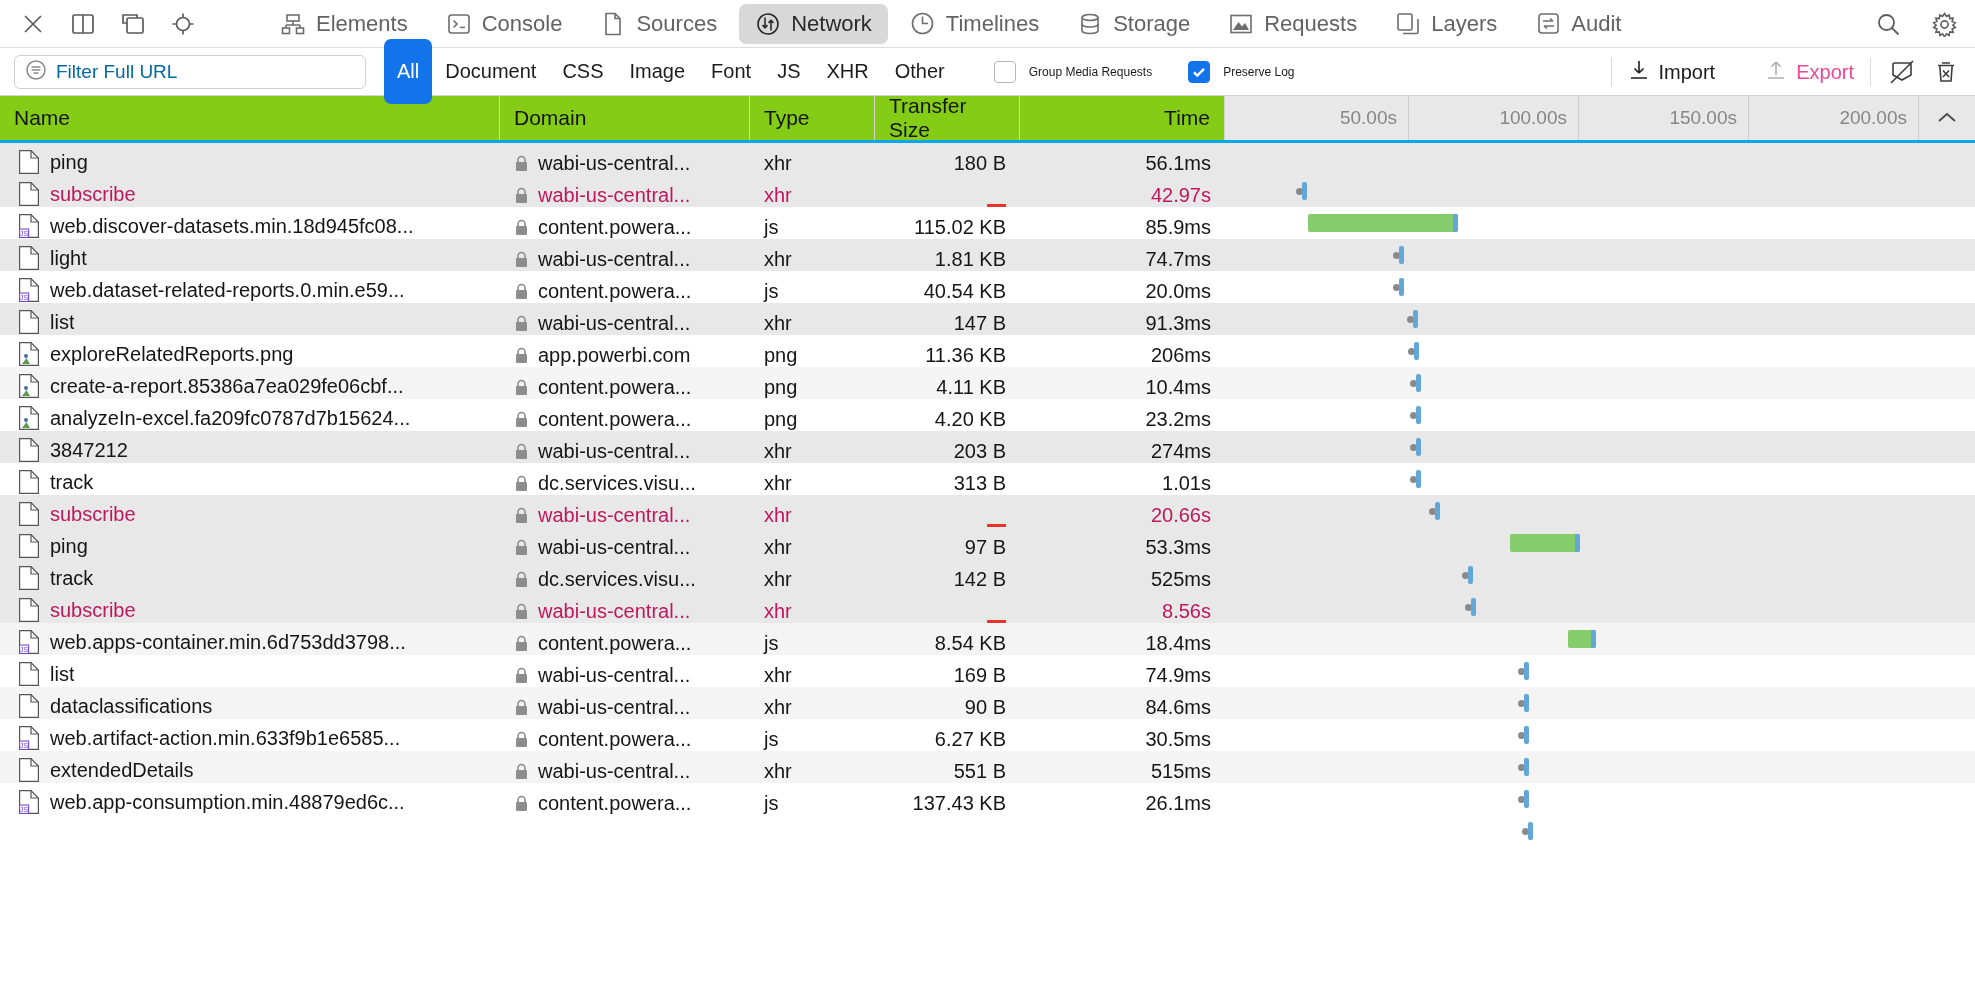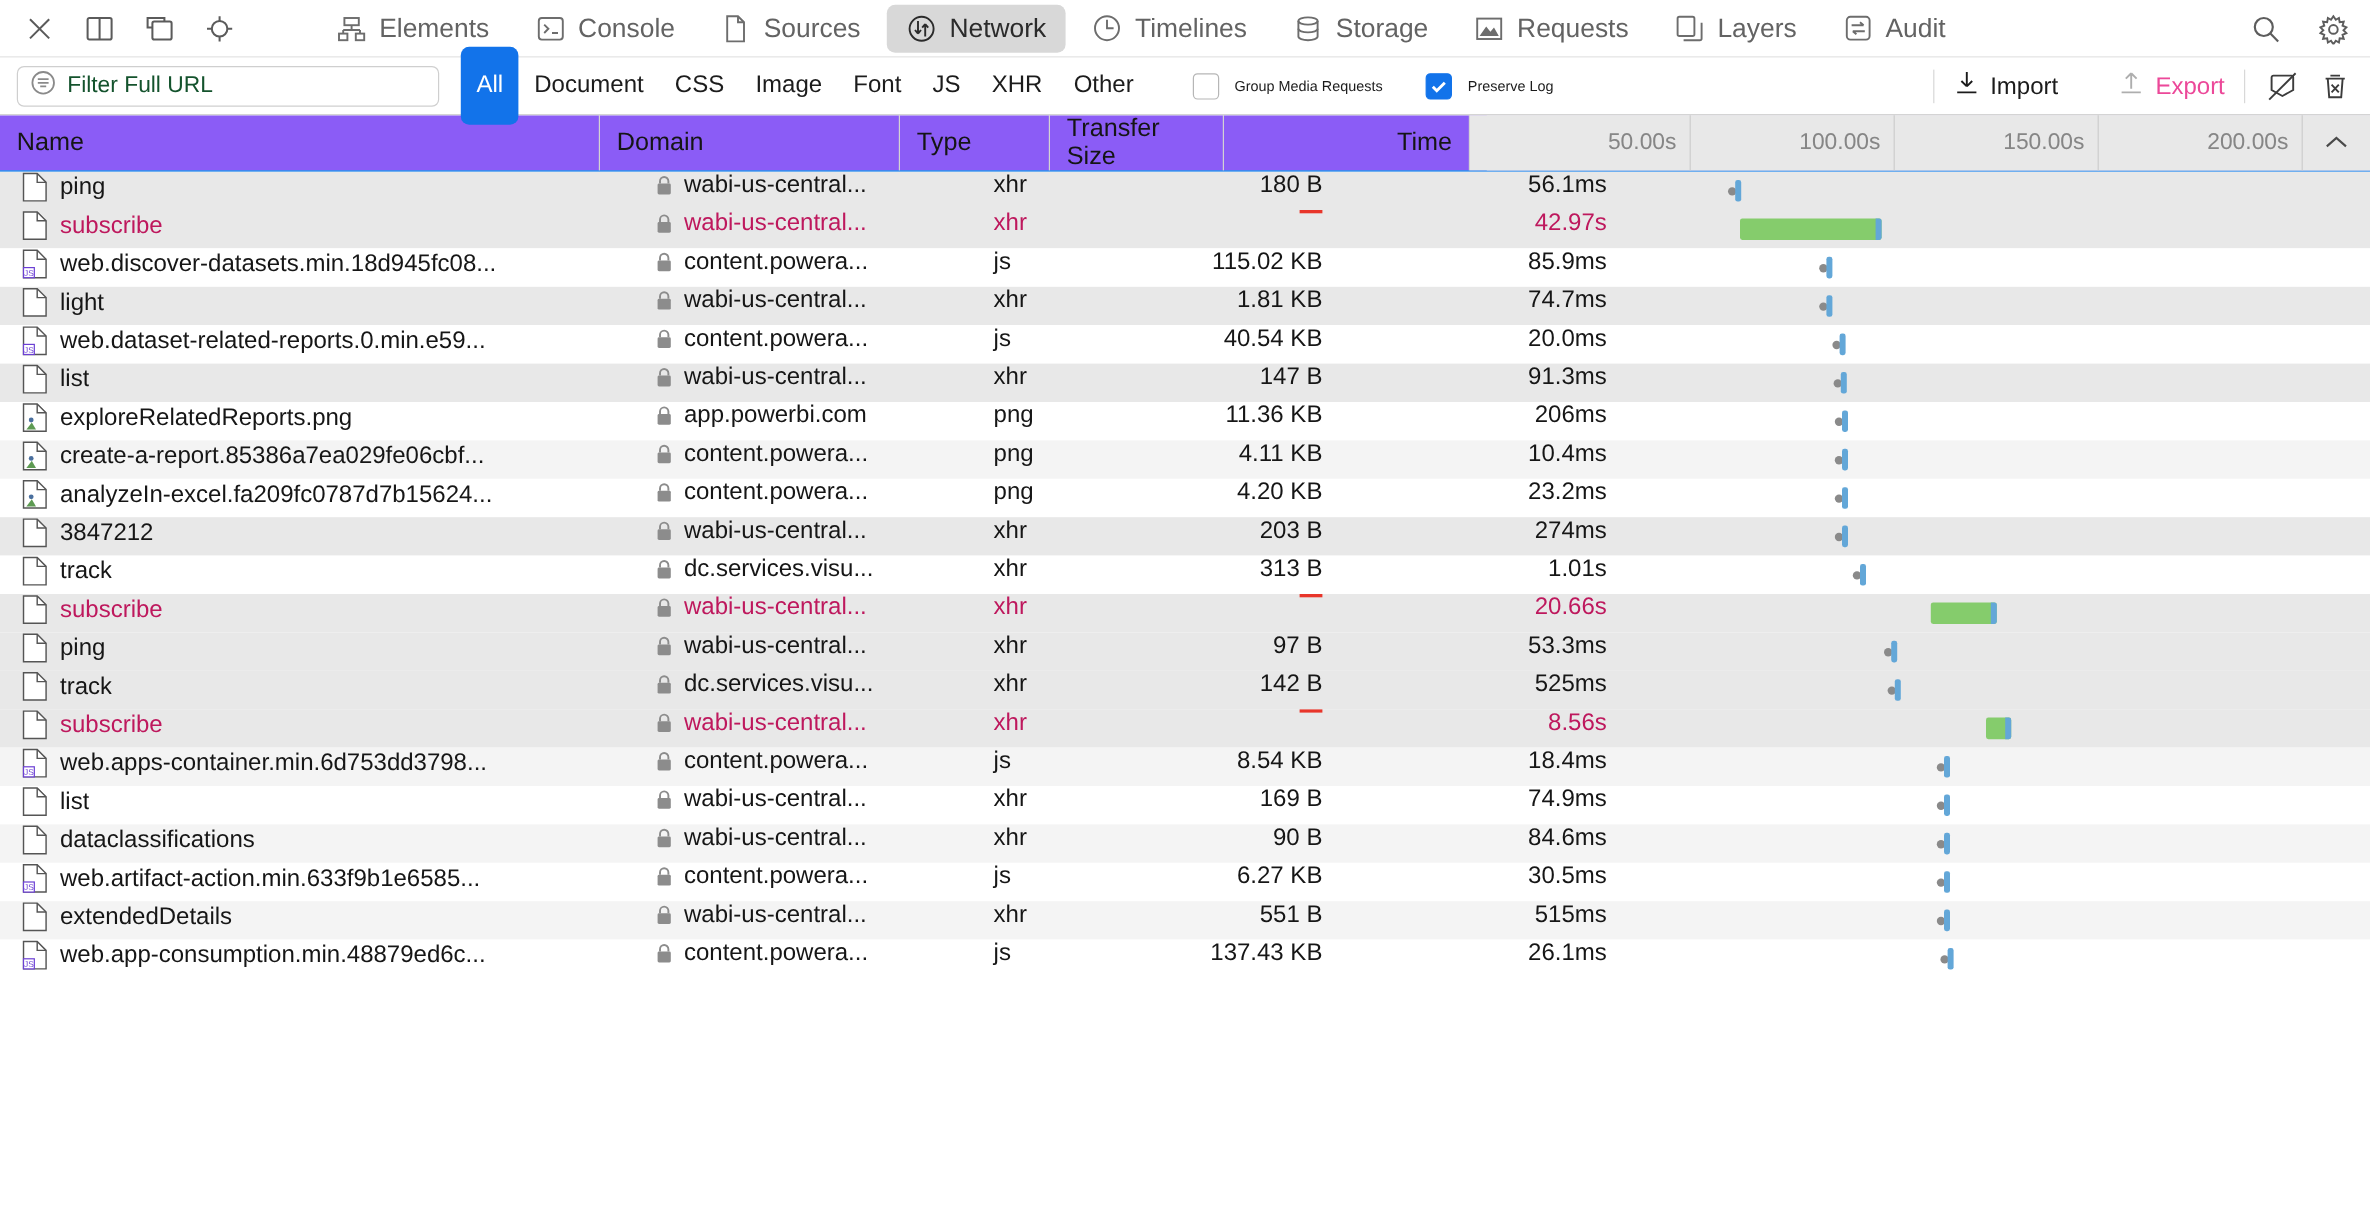--- a/index.html
+++ b/index.html
@@ -59,21 +59,21 @@
     gap: 0;
   }
   .filter-input-wrap {
     width: 352px; height: 34px;
     border: 1px solid #cfcfcf; border-radius: 6px;
     display: flex; align-items: center; gap: 9px;
     padding: 0 10px;
     background: #fff;
     margin-right: 18px;
   }
-  .filter-placeholder { color: #14532d; font-size: 19px; }
+  .filter-placeholder { color: #0369a1; font-size: 19px; }
   .type-filters { display: flex; align-items: center; gap: 0; }
   .type-pill {
     font-size: 20px; color: #1c1c1c;
     padding: 21px 13px; border-radius: 7px;
     white-space: nowrap;
   }
   .type-pill.selected { background: #1273ea; color: #fff; }
   .checkbox-group {
     display: flex; align-items: center; gap: 13px;
     margin-left: 36px;
@@ -95,22 +95,22 @@
   .io-btn.disabled { color: #ec4899; }
   .fb-right {
     position: absolute; right: 14px; top: 0; height: 48px;
     display: flex; align-items: center;
   }
 
   
   .table { width: 1975px; }
   .thead {
     display: flex; height: 47px; align-items: stretch;
-    border-bottom: 1px solid #0ea5e9;
-    background: #8b5cf6;
+    border-bottom: 3px solid #0ea5e9;
+    background: #84cc16;
   }
   .th {
     font-size: 21px; color: #151515;
     display: flex; align-items: center;
     border-right: 1px solid #d3d3d3;
     padding: 0 14px;
   }
   .th.num { justify-content: flex-end; }
   .c-name { width: 500px; }
   .c-domain { width: 250px; }
@@ -125,21 +125,21 @@
     display: flex; align-items: center; justify-content: flex-end;
     font-size: 19px; color: #868686;
     padding-right: 11px;
   }
   .wf-collapse {
     width: 56px; display: flex; align-items: center; justify-content: center;
     color: #4a4a4a;
   }
 
   .tbody { height: 818px; overflow: hidden; }
-  .row { display: flex; height: 32px; align-items: flex-start; background: #ffffff; gap: 32px; }
+  .row { display: flex; height: 32px; align-items: flex-end; background: #ffffff; }
   .row.alt { background: #f4f4f4; }
   .row.sel { background: #e8e8e8; }
   .td {
     font-size: 20px; color: #161616;
     display: flex; align-items: center;
     padding: 0 14px;
     overflow: hidden; white-space: nowrap;
   }
   .td.num { justify-content: flex-end; }
   .td.err { color: #be185d; }

